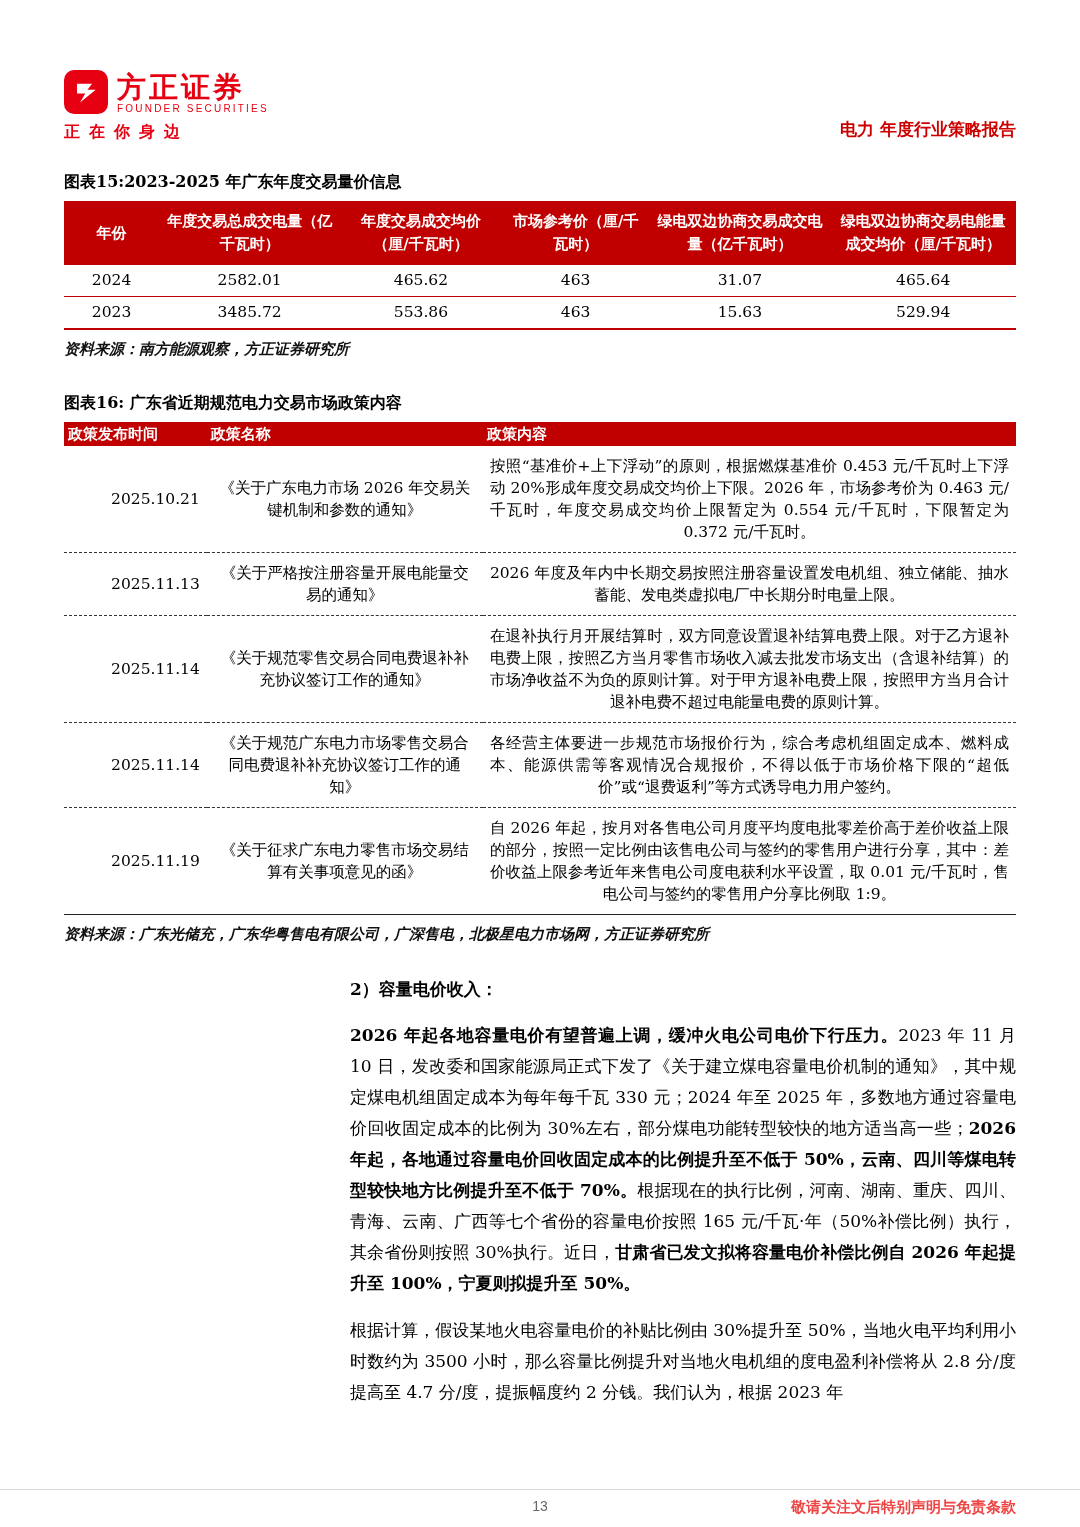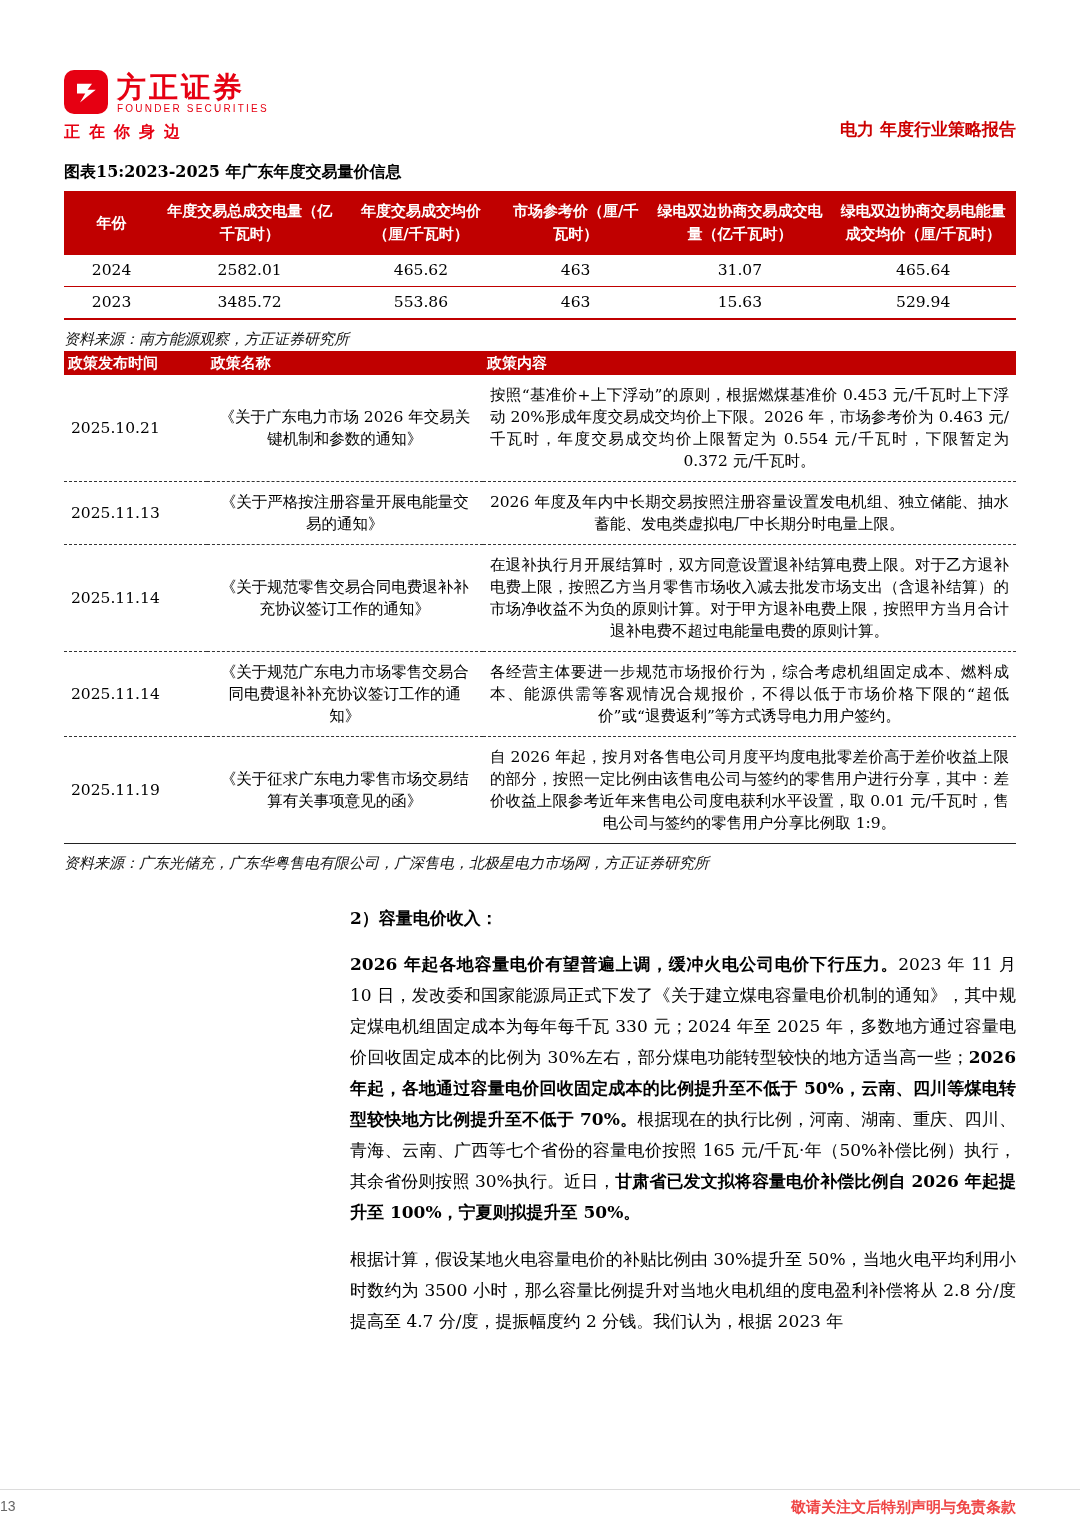--- a/index.html
+++ b/index.html
@@ -20,22 +20,22 @@
     background: var(--brand_red, #E60012);
     display: flex; align-items: center; justify-content: center;
   }
   .brand-text { display: flex; flex-direction: column; justify-content: center; }
   .brand-cn { color: var(--brand_red, #E60012); font-size: 29px; font-weight: bold; letter-spacing: 3px; line-height: 32px; }
   .brand-en { color: var(--brand_red, #E60012); font-size: 10px; letter-spacing: 2.2px; font-family: "Liberation Sans", sans-serif; }
   .brand-slogan { color: var(--brand_red, #E60012); font-size: 16px; font-weight: bold; letter-spacing: 9px; margin-top: 8px; }
   .header-right { color: var(--header_red, #CC0000); font-size: 17px; font-weight: bold; padding-bottom: 2px; }
 
   
-  .fig-caption { font-size: 16px; font-weight: bold; margin-top: 19px; margin-bottom: 8px; }
-  .source-line { font-size: 15px; font-style: italic; margin-top: 10px; color: #111; }
+  .fig-caption { font-size: 16px; font-weight: bold; margin-top: 29px; margin-bottom: 8px; }
+  .source-line { font-size: 15px; font-style: italic; margin-top: 10px; color: #111; font-weight: bold; }
 
   
   table { border-collapse: collapse; width: 100%; table-layout: fixed; }
   .t15 thead th {
     background: var(--table_red, #C00000); color: #fff;
     font-size: 15px; font-weight: bold; text-align: center; vertical-align: middle;
     padding: 9px 6px; line-height: 23px;
   }
   .t15 tbody td {
     font-size: 15.5px; text-align: center; padding: 5px 4px;
@@ -48,39 +48,39 @@
   .t16 thead th {
     background: var(--table_red, #C00000); color: #fff;
     font-size: 15px; font-weight: bold; text-align: left;
     padding: 2px 4px; line-height: 20px;
   }
   .t16 tbody td {
     font-size: 15.5px; vertical-align: middle;
     border-bottom: 1px dashed #333; padding: 9px 7px; line-height: 22px;
   }
   .t16 tbody tr:last-child td { border-bottom: 1.2px solid #222; }
-  .t16 .col-date { text-align: left; }
+  .t16 .col-date { text-align: right; }
   .t16 .col-name { text-align: center; }
   .t16 .col-content { text-align: justify; text-align-last: center; }
 
   
   .body-block { margin-left: 286px; margin-top: 30px; width: 666px; }
   .section-label { font-size: 17px; line-height: 30px; font-weight: bold; }
   .body-para { font-size: 17px; line-height: 31px; text-align: justify; margin-top: 16px; }
   .body-para b { font-weight: bold; }
 
   
   .footer {
     position: absolute; left: 0; right: 0; bottom: 10px;
     border-top: 1px solid #dcdcdc;
     padding: 8px 64px 0 64px;
   }
   .footer .page-num {
     position: absolute; left: 0; right: 0; top: 8px;
-    text-align: left; font-size: 14px; color: #666;
+    text-align: center; font-size: 14px; color: #666;
     font-family: "Liberation Sans", sans-serif;
   }
   .footer .disclaimer { text-align: right; font-size: 15px; font-weight: bold; color: #ef4444; }
 </style>
 </head>
 <body>
 
 <div class="page">
 
   <div class="header">
@@ -137,20 +137,21 @@
         <td>553.86</td>
         <td>463</td>
         <td>15.63</td>
         <td>529.94</td>
       </tr>
     </tbody>
   </table>
 
   <div class="source-line">资料来源：南方能源观察，方正证券研究所</div>
 
+  <div class="fig-caption" style="margin-top:34px;">图表16: 广东省近期规范电力交易市场政策内容</div>
 
   <table class="t16">
     <colgroup>
       <col style="width:15%">
         <col style="width:29%">
         <col style="width:56%">
     </colgroup>
     <thead>
       <tr>
         <th>政策发布时间</th>

